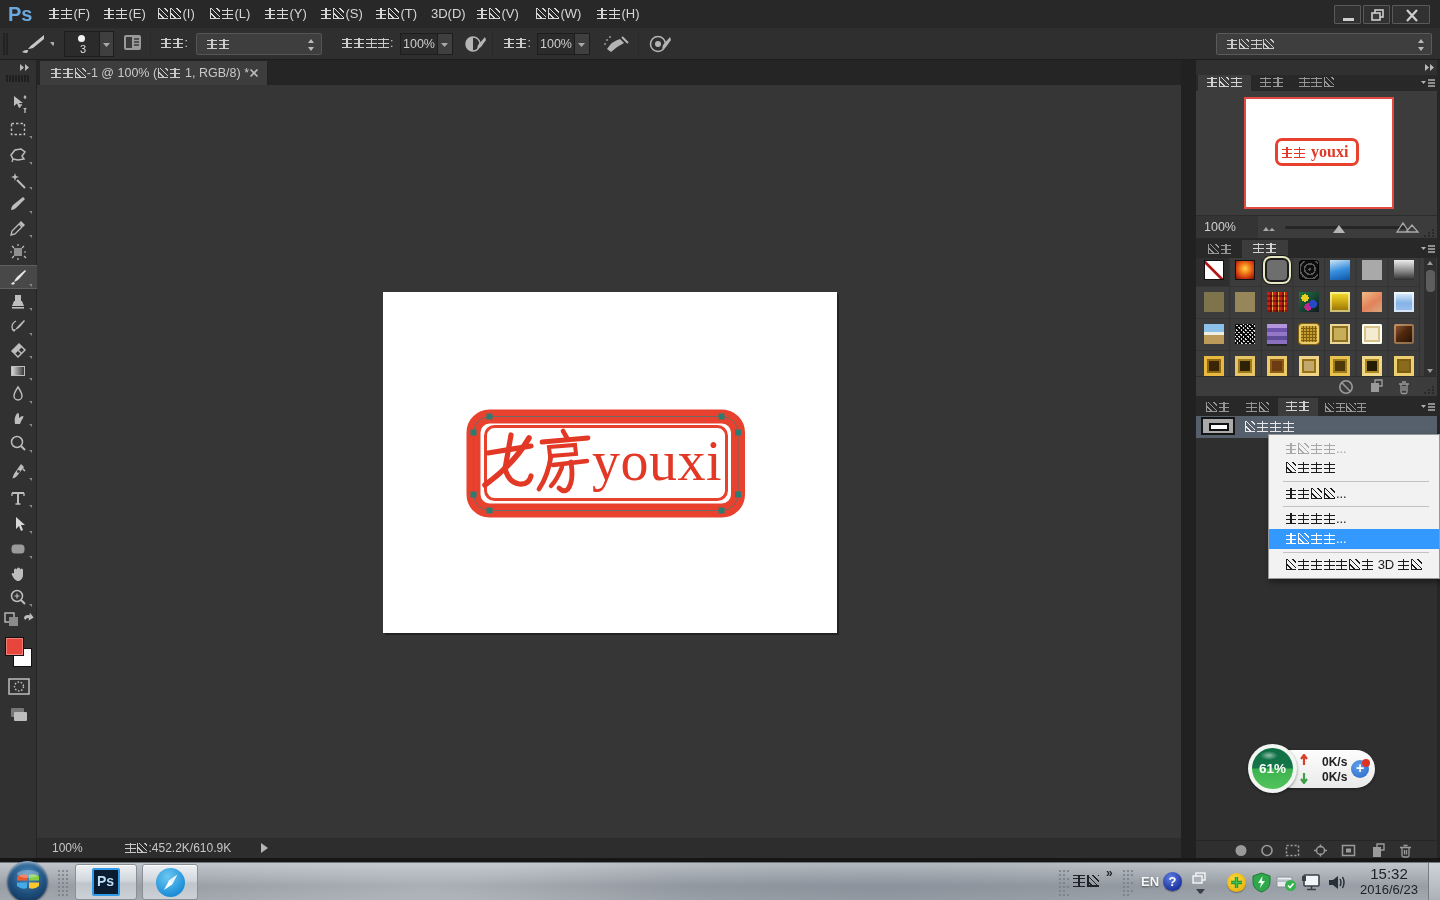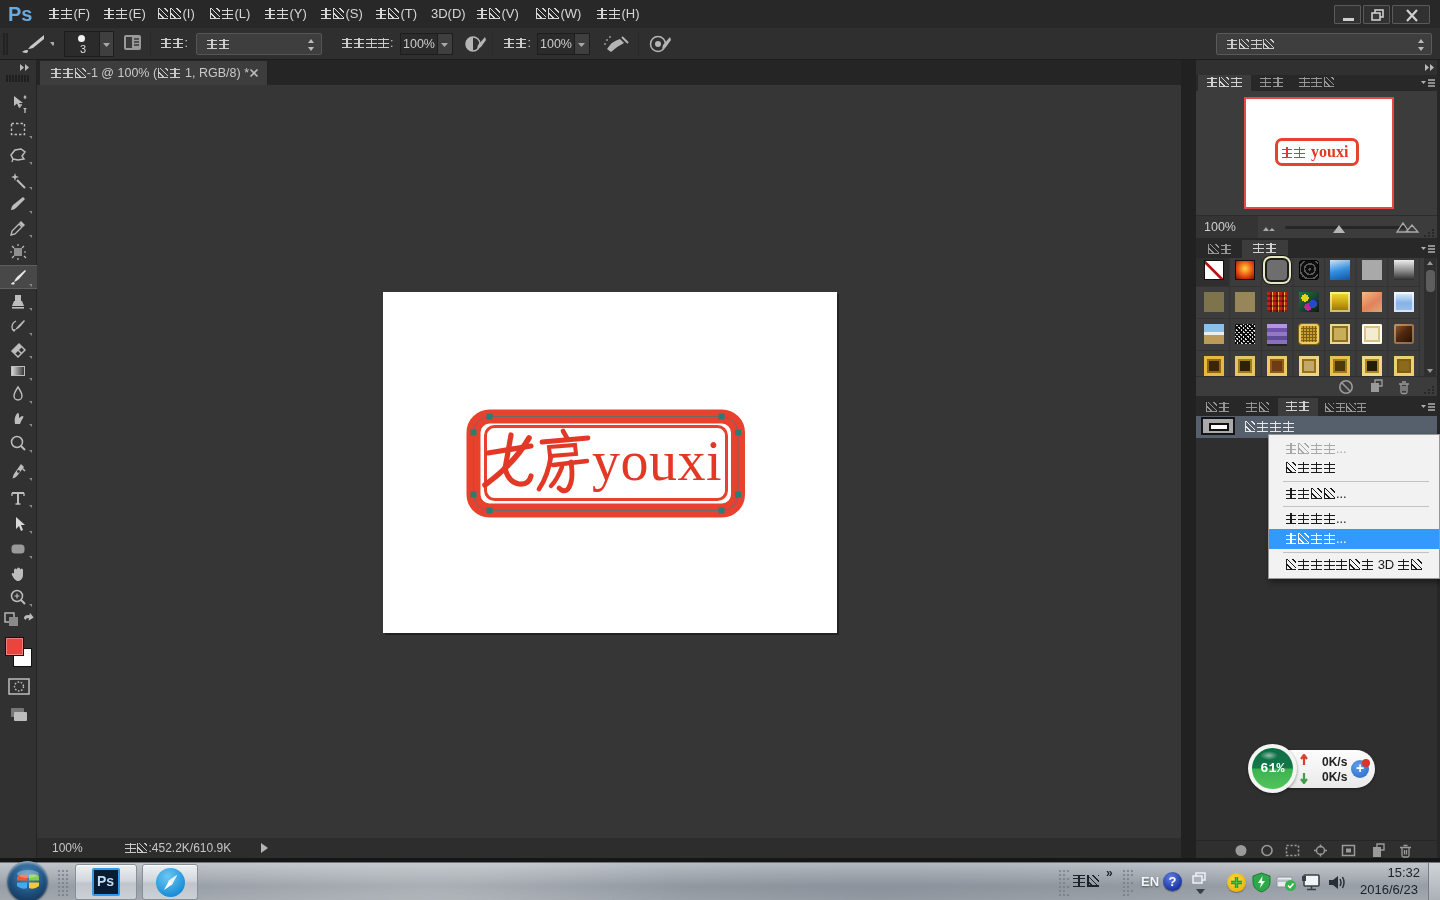--- a/index.html
+++ b/index.html
@@ -536,21 +536,21 @@
   <svg class="abs" style="left:1296px;top:754px;" width="16" height="30">
     <path d="M5 5 L8 1 L11 5 M8 1.5 L8 11" stroke="#d8402a" stroke-width="2.2" fill="none"></path>
     <path d="M5 25 L8 29 L11 25 M8 28.5 L8 19" stroke="#3f9e48" stroke-width="2.2" fill="none"></path>
   </svg>
   <div class="abs" style="left:1322px;top:755px;width:40px;height:13px;font-size:12px;font-weight:bold;color:#222;">0K/s</div>
   <div class="abs" style="left:1322px;top:770px;width:40px;height:13px;font-size:12px;font-weight:bold;color:#222;">0K/s</div>
   <div class="abs" style="left:1351px;top:760px;width:18px;height:18px;border-radius:50%;background:radial-gradient(circle at 38% 32%,#5e9ce8,#2868c8);"></div>
   <div class="abs" style="left:1351px;top:760px;width:18px;height:18px;color:#fff;font-weight:bold;font-size:14px;line-height:17px;text-align:center;">+</div>
   <div class="abs" style="left:1362px;top:759px;width:8px;height:8px;border-radius:50%;background:#e03224;"></div>
   <div class="abs" style="left:1248px;top:744px;width:49px;height:49px;border-radius:50%;background:#f2f6f2;box-shadow:0 1px 3px rgba(0,0,0,.4);"></div>
-  <div class="abs" style="left:1252px;top:748px;width:41px;height:41px;border-radius:50%;background:linear-gradient(180deg,#0e6e44 0%,#15764a 48%,#3cb24e 52%,#52c45c 100%);font-family:Liberation Mono, monospace;">
+  <div class="abs" style="left:1252px;top:748px;width:41px;height:41px;border-radius:50%;background:linear-gradient(180deg,#0e6e44 0%,#15764a 48%,#3cb24e 52%,#52c45c 100%);">
     <div class="abs" style="left:8px;top:3px;width:18px;height:9px;border-radius:50%;background:radial-gradient(ellipse,rgba(255,255,255,.55),rgba(255,255,255,0) 70%);"></div>
     <div class="abs" style="left:0;top:13px;width:41px;text-align:center;color:#fff;font-size:13.5px;font-weight:bold;">61%</div>
   </div>
 </div>
 
 <div class="abs" style="left:0;top:858px;width:1440px;height:4px;background:#161616;"></div>
 
 <div class="abs" id="taskbar" style="left:0;top:862px;width:1440px;height:38px;
   background:radial-gradient(ellipse 260px 50px at 430px 26px,rgba(255,255,255,.18),rgba(255,255,255,0)),
   radial-gradient(ellipse 420px 60px at 880px 30px,rgba(105,115,130,.30),rgba(105,115,130,0)),
@@ -688,16 +688,16 @@
   <svg class="abs" style="left:1301px;top:10px;" width="21" height="19">
     <rect x="3" y="2" width="15" height="11" rx="1" fill="#f2f5f8" stroke="#3a4048" stroke-width="1.6"></rect>
     <path d="M10.5 13 V16 M6 16.5 H15" stroke="#3a4048" stroke-width="1.6"></path>
     <path d="M1 3 h4 v5 h-4 Z" fill="#3a4048"></path>
   </svg>
   <svg class="abs" style="left:1327px;top:10px;" width="19" height="19">
     <path d="M2 7 H6 L11 3 V16 L6 12 H2 Z" fill="#2a3038"></path>
     <path d="M13 6 Q15 9.5 13 13 M15.5 4 Q18.5 9.5 15.5 15" stroke="#2a3038" stroke-width="1.5" fill="none"></path>
   </svg>
 
-  <div class="abs" style="left:1358px;top:2px;width:62px;text-align:right;color:#1a2026;font-size:13px;">15:32</div>
+  <div class="abs" style="left:1358px;top:2px;width:62px;text-align:center;color:#1a2026;font-size:15px;">15:32</div>
   <div class="abs" style="left:1352px;top:19px;width:74px;text-align:center;color:#1a2026;font-size:13px;">2016/6/23</div>
   <div class="abs" style="left:1428px;top:0;width:12px;height:38px;border-left:1px solid #767c82;background:linear-gradient(180deg,#cfd4d8,#aab0b6);"></div>
 </div>
 
 </body></html>

